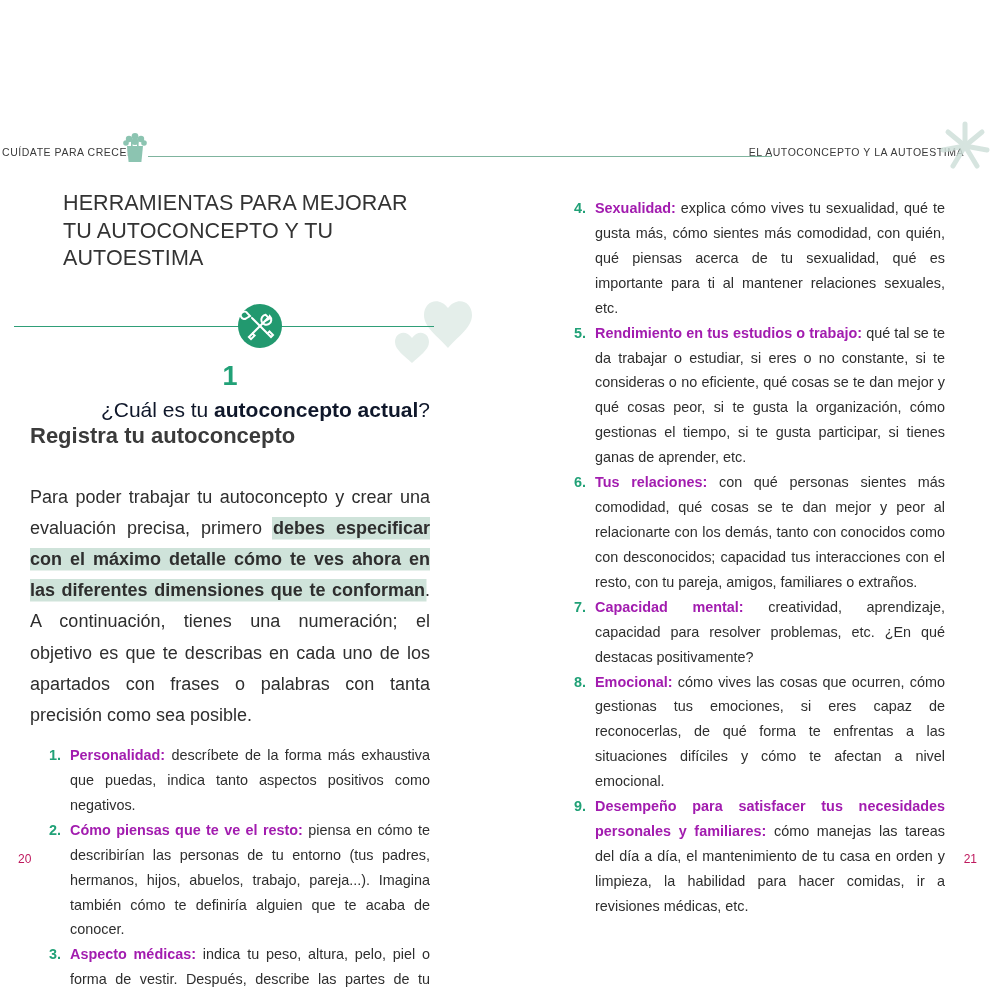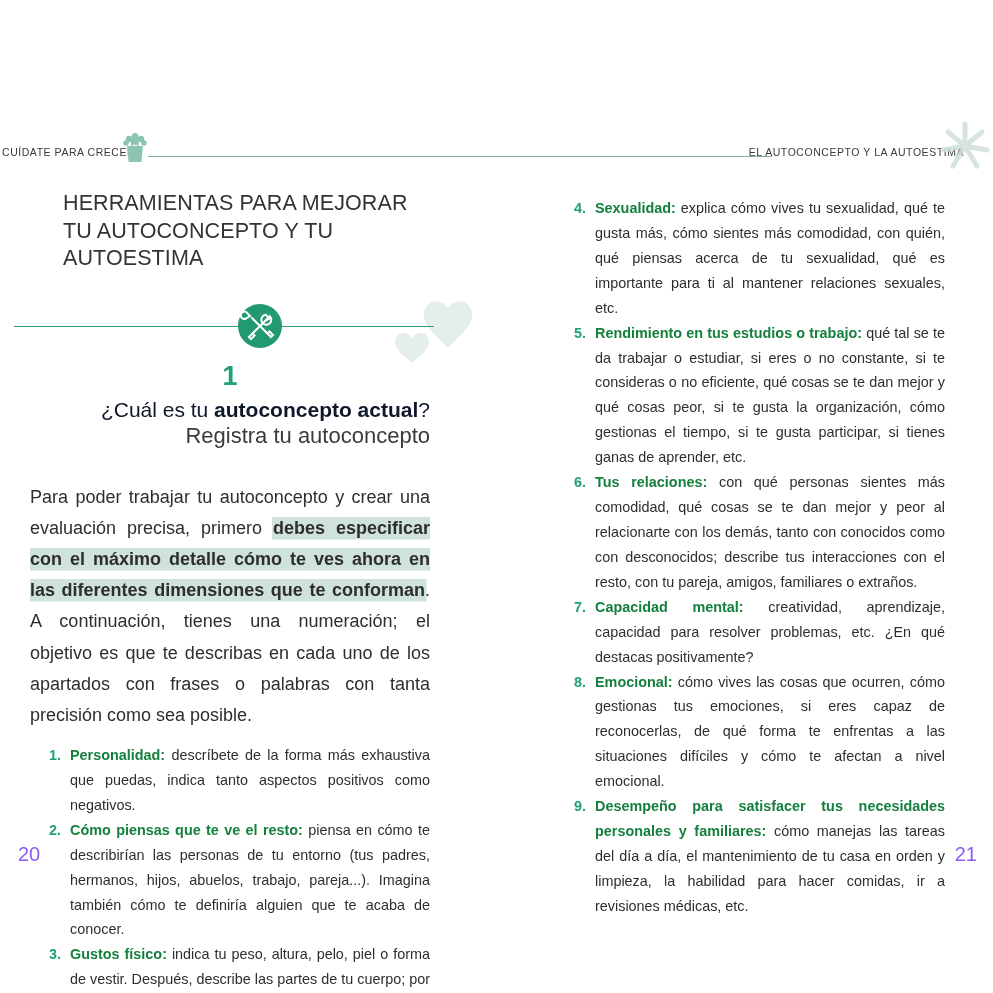--- a/index.html
+++ b/index.html
@@ -113,26 +113,26 @@
   }
   .ex-q {
     text-align: right;
     font-size: 21px;
     color: #0f172a;
     margin: 8px 0 0 0;
     line-height: 1.15;
   }
   .ex-q b { font-weight: bold; }
   .ex-sub {
-    text-align: right;
+    text-align: left;
     font-size: 22px;
     color: #3b3b3b;
     margin: 1px 0 0 0;
     line-height: 1.15;
-    font-weight: 400;
+    font-weight: 700;
   }
 
   
   .hearts {
     position: absolute;
     left: 382px;
     top: 300px;
     width: 96px;
     height: 70px;
   }
@@ -169,29 +169,29 @@
   ol.items li .num {
     position: absolute;
     left: 0;
     top: 0;
     width: 31px;
     text-align: right;
     font-weight: bold;
     color: #21a177;
     font-size: 14.4px;
   }
-  ol.items li .term { font-weight: bold; color: #15803d; }
+  ol.items li .term { font-weight: bold; color: #a21caf; }
   .col-right ol.items { margin-top: 0; }
 
   
   .folio {
     position: absolute;
     bottom: 127px;
-    font-size: 20px;
-    color: #8b5cf6;
+    font-size: 12px;
+    color: #be185d;
   }
   .folio-left  { left: 18px; }
   .folio-right { right: 16px; }
 </style>
 </head>
 <body>
 
 <div id="page">
 
   <div class="runhead runhead-left">CUÍDATE PARA CRECER</div>
@@ -270,35 +270,35 @@
     <p class="body-par"><span>Para poder trabajar tu autoconcepto y crear una evaluación precisa, primero </span><span class="hl">debes especificar con el máximo detalle cómo te ves ahora en las diferentes dimensiones que te conforman</span><span>. A continuación, tienes una numeración; el objetivo es que te describas en cada uno de los apartados con frases o palabras con tanta precisión como sea posible.</span></p>
 
     <ol class="items">
       <li>
         <span class="num">1.</span><span class="term">Personalidad:</span><span> descríbete de la forma más exhaustiva que puedas, indica tanto aspectos positivos como negativos.</span>
       </li>
       <li>
         <span class="num">2.</span><span class="term">Cómo piensas que te ve el resto:</span><span> piensa en cómo te describirían las personas de tu entorno (tus padres, hermanos, hijos, abuelos, trabajo, pareja...). Imagina también cómo te definiría alguien que te acaba de conocer.</span>
       </li>
       <li>
-        <span class="num">3.</span><span class="term">Gustos físico:</span><span> indica tu peso, altura, pelo, piel o forma de vestir. Después, describe las partes de tu cuerpo; por ejemplo, piernas, cintura, ojos, boca, cuello, pies, orejas, etc.</span>
+        <span class="num">3.</span><span class="term">Aspecto médicas:</span><span> indica tu peso, altura, pelo, piel o forma de vestir. Después, describe las partes de tu cuerpo; por ejemplo, piernas, cintura, ojos, boca, cuello, pies, orejas, etc.</span>
       </li>
     </ol>
   </div>
 
   <div class="col col-right">
     <ol class="items">
       <li>
         <span class="num">4.</span><span class="term">Sexualidad:</span><span> explica cómo vives tu sexualidad, qué te gusta más, cómo sientes más comodidad, con quién, qué piensas acerca de tu sexualidad, qué es importante para ti al mantener relaciones sexuales, etc.</span>
       </li>
       <li>
         <span class="num">5.</span><span class="term">Rendimiento en tus estudios o trabajo:</span><span> qué tal se te da trabajar o estudiar, si eres o no constante, si te consideras o no eficiente, qué cosas se te dan mejor y qué cosas peor, si te gusta la organización, cómo gestionas el tiempo, si te gusta participar, si tienes ganas de aprender, etc.</span>
       </li>
       <li>
-        <span class="num">6.</span><span class="term">Tus relaciones:</span><span> con qué personas sientes más comodidad, qué cosas se te dan mejor y peor al relacionarte con los demás, tanto con conocidos como con desconocidos; describe tus interacciones con el resto, con tu pareja, amigos, familiares o extraños.</span>
+        <span class="num">6.</span><span class="term">Tus relaciones:</span><span> con qué personas sientes más comodidad, qué cosas se te dan mejor y peor al relacionarte con los demás, tanto con conocidos como con desconocidos; capacidad tus interacciones con el resto, con tu pareja, amigos, familiares o extraños.</span>
       </li>
       <li>
         <span class="num">7.</span><span class="term">Capacidad mental:</span><span> creatividad, aprendizaje, capacidad para resolver problemas, etc. ¿En qué destacas positivamente?</span>
       </li>
       <li>
         <span class="num">8.</span><span class="term">Emocional:</span><span> cómo vives las cosas que ocurren, cómo gestionas tus emociones, si eres capaz de reconocerlas, de qué forma te enfrentas a las situaciones difíciles y cómo te afectan a nivel emocional.</span>
       </li>
       <li>
         <span class="num">9.</span><span class="term">Desempeño para satisfacer tus necesidades personales y familiares:</span><span> cómo manejas las tareas del día a día, el mantenimiento de tu casa en orden y limpieza, la habilidad para hacer comidas, ir a revisiones médicas, etc.</span>
       </li>

